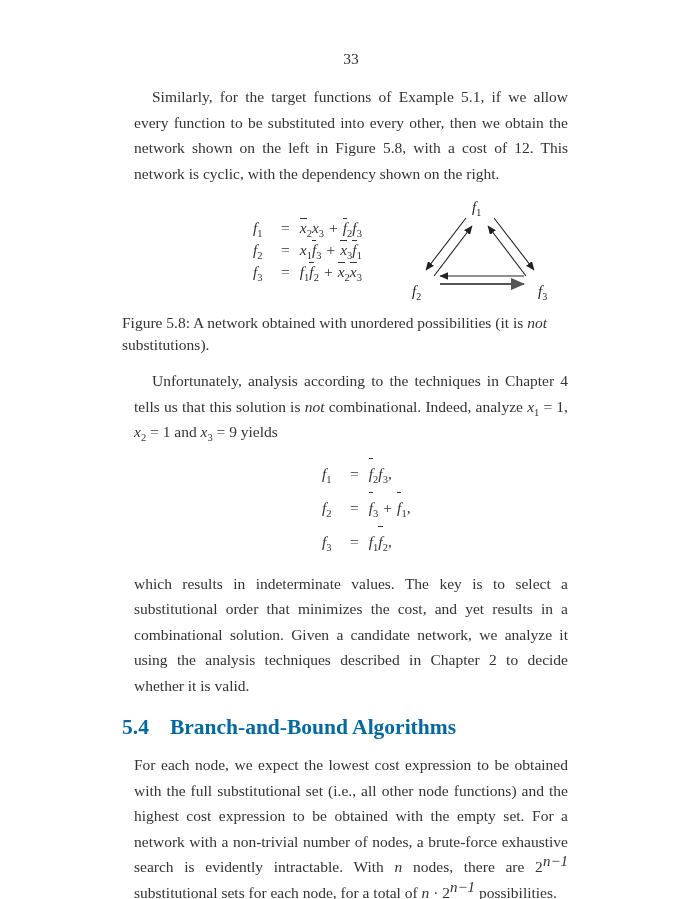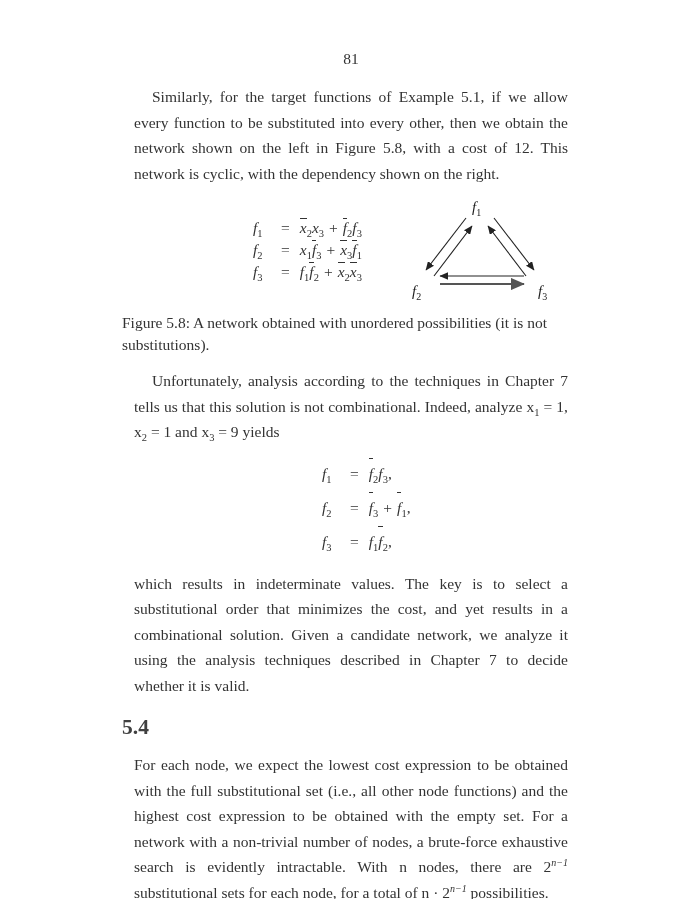--- a/index.html
+++ b/index.html
@@ -6,23 +6,23 @@
   .page{
     width:695px;height:899px;box-sizing:border-box;position:relative;
     background:#ffffff;color:#333333;
     font-family:"Liberation Serif","DejaVu Serif",serif;
     font-size:15.5px;overflow:hidden;
     padding:50px 115px 0 122px;
   }
   .pageno{text-align:center;line-height:18px;margin-bottom:16px;}
   p.body{margin:12px;text-align:justify;line-height:25.5px;}
   .indent{text-indent:18px;}
-  .it{}
+  .it{font-style:italic;}
   sub{font-size:10.5px;font-style:normal;line-height:0;}
-  sup{font-size:10px;line-height:0;}
+  sup{font-size:15px;line-height:0;}
   sup.it{font-style:italic;}
 
   
   .figrow{display:flex;align-items:center;margin-top:4px;height:104px;}
   .eqblock{width:max-content;}
   .eqblock1{margin-left:131px;}
   .eqblock1 .eqrow{line-height:22px;}
   .eqblock2{margin-left:200px;margin-top:12px;}
   .eqblock2 .eqrow{line-height:34px;}
   .eqrow{display:flex;align-items:baseline;}
@@ -31,31 +31,31 @@
   .mv{font-style:italic;}
   .mo{font-style:normal;margin:0 5px;}
   .mo.mc{margin:0;}
   .mb{display:inline-block;position:relative;}
   .mb.bar::after{content:"";position:absolute;left:0;right:0;top:1px;border-top:1.2px solid #333;}
   .diagram{margin-left:46px;}
 
   .caption{margin-top:10px;line-height:22px;}
   .p2{margin-top:16px;}
   .p3{margin-top:8px;}
-  .heading{display:flex;margin:16px 0 0 0;font-size:21.5px;font-weight:bold;line-height:26px;color:#404040;}
+  .heading{display:flex;margin:16px 0 0 0;font-size:21.5px;font-weight:bold;line-height:26px;color:#0369a1;}
   .heading .num{margin-right:21px;}
   .p4{margin-top:18px;}
   .p5{margin-top:4px;}
 </style>
 </head>
 <body>
 
 <div class="page">
 
-  <div class="pageno">81</div>
+  <div class="pageno">33</div>
 
   <p class="body indent">Similarly, for the target functions of Example 5.1, if we allow every function to be substituted into every other, then we obtain the network shown on the left in Figure 5.8, with a cost of 12. This network is cyclic, with the dependency shown on the right.</p>
 
   <div class="figrow">
     <div class="eqblock eqblock1">
         <div class="eqrow">
           <span class="lhs"><span class="mv"><span class="mb">f</span><sub>1</sub></span></span>
           <span class="eqs">=</span>
           <span class="rhs"><span class="mv"><span class="mb bar">x</span><sub>2</sub></span><span class="mv"><span class="mb">x</span><sub>3</sub></span><span class="mo">+</span><span class="mv"><span class="mb bar">f</span><sub>2</sub></span><span class="mv"><span class="mb">f</span><sub>3</sub></span></span>
         </div>
@@ -91,42 +91,43 @@
       <line x1="32" y1="88" x2="116" y2="88" stroke="#555555" stroke-width="1.8" marker-end="url(#arrg)"></line>
 
       <text x="64" y="16" font-size="15" font-style="italic" fill="#222222"><tspan>f</tspan><tspan dy="4" font-size="10" font-style="normal">1</tspan></text>
       <text x="4" y="100" font-size="15" font-style="italic" fill="#222222"><tspan>f</tspan><tspan dy="4" font-size="10" font-style="normal">2</tspan></text>
       <text x="130" y="100" font-size="15" font-style="italic" fill="#222222"><tspan>f</tspan><tspan dy="4" font-size="10" font-style="normal">3</tspan></text>
     </svg>
   </div>
 
   <div class="caption"><span>Figure 5.8:  A network obtained with unordered possibilities (it is </span><span class="it">not</span><span> substitutions).</span></div>
 
-  <p class="body indent p2"><span>Unfortunately, analysis according to the techniques in Chapter 7 tells us that this solution is </span><span class="it">not</span><span> combinational. Indeed, analyze </span><span class="it">x</span><sub>1</sub><span> = 1, </span><span class="it">x</span><sub>2</sub><span> = 1 and </span><span class="it">x</span><sub>3</sub><span> = 9 yields</span></p>
+  <p class="body indent p2"><span>Unfortunately, analysis according to the techniques in Chapter 4 tells us that this solution is </span><span class="it">not</span><span> combinational. Indeed, analyze </span><span class="it">x</span><sub>1</sub><span> = 1, </span><span class="it">x</span><sub>2</sub><span> = 1 and </span><span class="it">x</span><sub>3</sub><span> = 9 yields</span></p>
 
   <div class="eqblock eqblock2">
       <div class="eqrow">
         <span class="lhs"><span class="mv"><span class="mb">f</span><sub>1</sub></span></span>
         <span class="eqs">=</span>
         <span class="rhs"><span class="mv"><span class="mb bar">f</span><sub>2</sub></span><span class="mv"><span class="mb">f</span><sub>3</sub></span><span class="mo mc">,</span></span>
       </div>
       <div class="eqrow">
         <span class="lhs"><span class="mv"><span class="mb">f</span><sub>2</sub></span></span>
         <span class="eqs">=</span>
         <span class="rhs"><span class="mv"><span class="mb bar">f</span><sub>3</sub></span><span class="mo">+</span><span class="mv"><span class="mb bar">f</span><sub>1</sub></span><span class="mo mc">,</span></span>
       </div>
       <div class="eqrow">
         <span class="lhs"><span class="mv"><span class="mb">f</span><sub>3</sub></span></span>
         <span class="eqs">=</span>
         <span class="rhs"><span class="mv"><span class="mb">f</span><sub>1</sub></span><span class="mv"><span class="mb bar">f</span><sub>2</sub></span><span class="mo mc">,</span></span>
       </div>
     </div>
 
-  <p class="body p3">which results in indeterminate values. The key is to select a substitutional order that minimizes the cost, and yet results in a combinational solution. Given a candidate network, we analyze it using the analysis techniques described in Chapter 7 to decide whether it is valid.</p>
+  <p class="body p3">which results in indeterminate values. The key is to select a substitutional order that minimizes the cost, and yet results in a combinational solution. Given a candidate network, we analyze it using the analysis techniques described in Chapter 2 to decide whether it is valid.</p>
 
   <h2 class="heading">
     <span class="num">5.4</span>
+    <span>Branch-and-Bound Algorithms</span>
   </h2>
 
   <p class="body p4"><span>For each node, we expect the lowest cost expression to be obtained with the full substitutional set (i.e., all other node functions) and the highest cost expression to be obtained with the empty set. For a network with a non-trivial number of nodes, a brute-force exhaustive search is evidently intractable. With </span><span class="it">n</span><span> nodes, there are 2</span><sup class="it">n−1</sup><span> substitutional sets for each node, for a total of </span><span class="it">n</span><span> · 2</span><sup class="it">n−1</sup><span> possibilities.</span></p>
 
 
 </div>
 
 </body></html>

